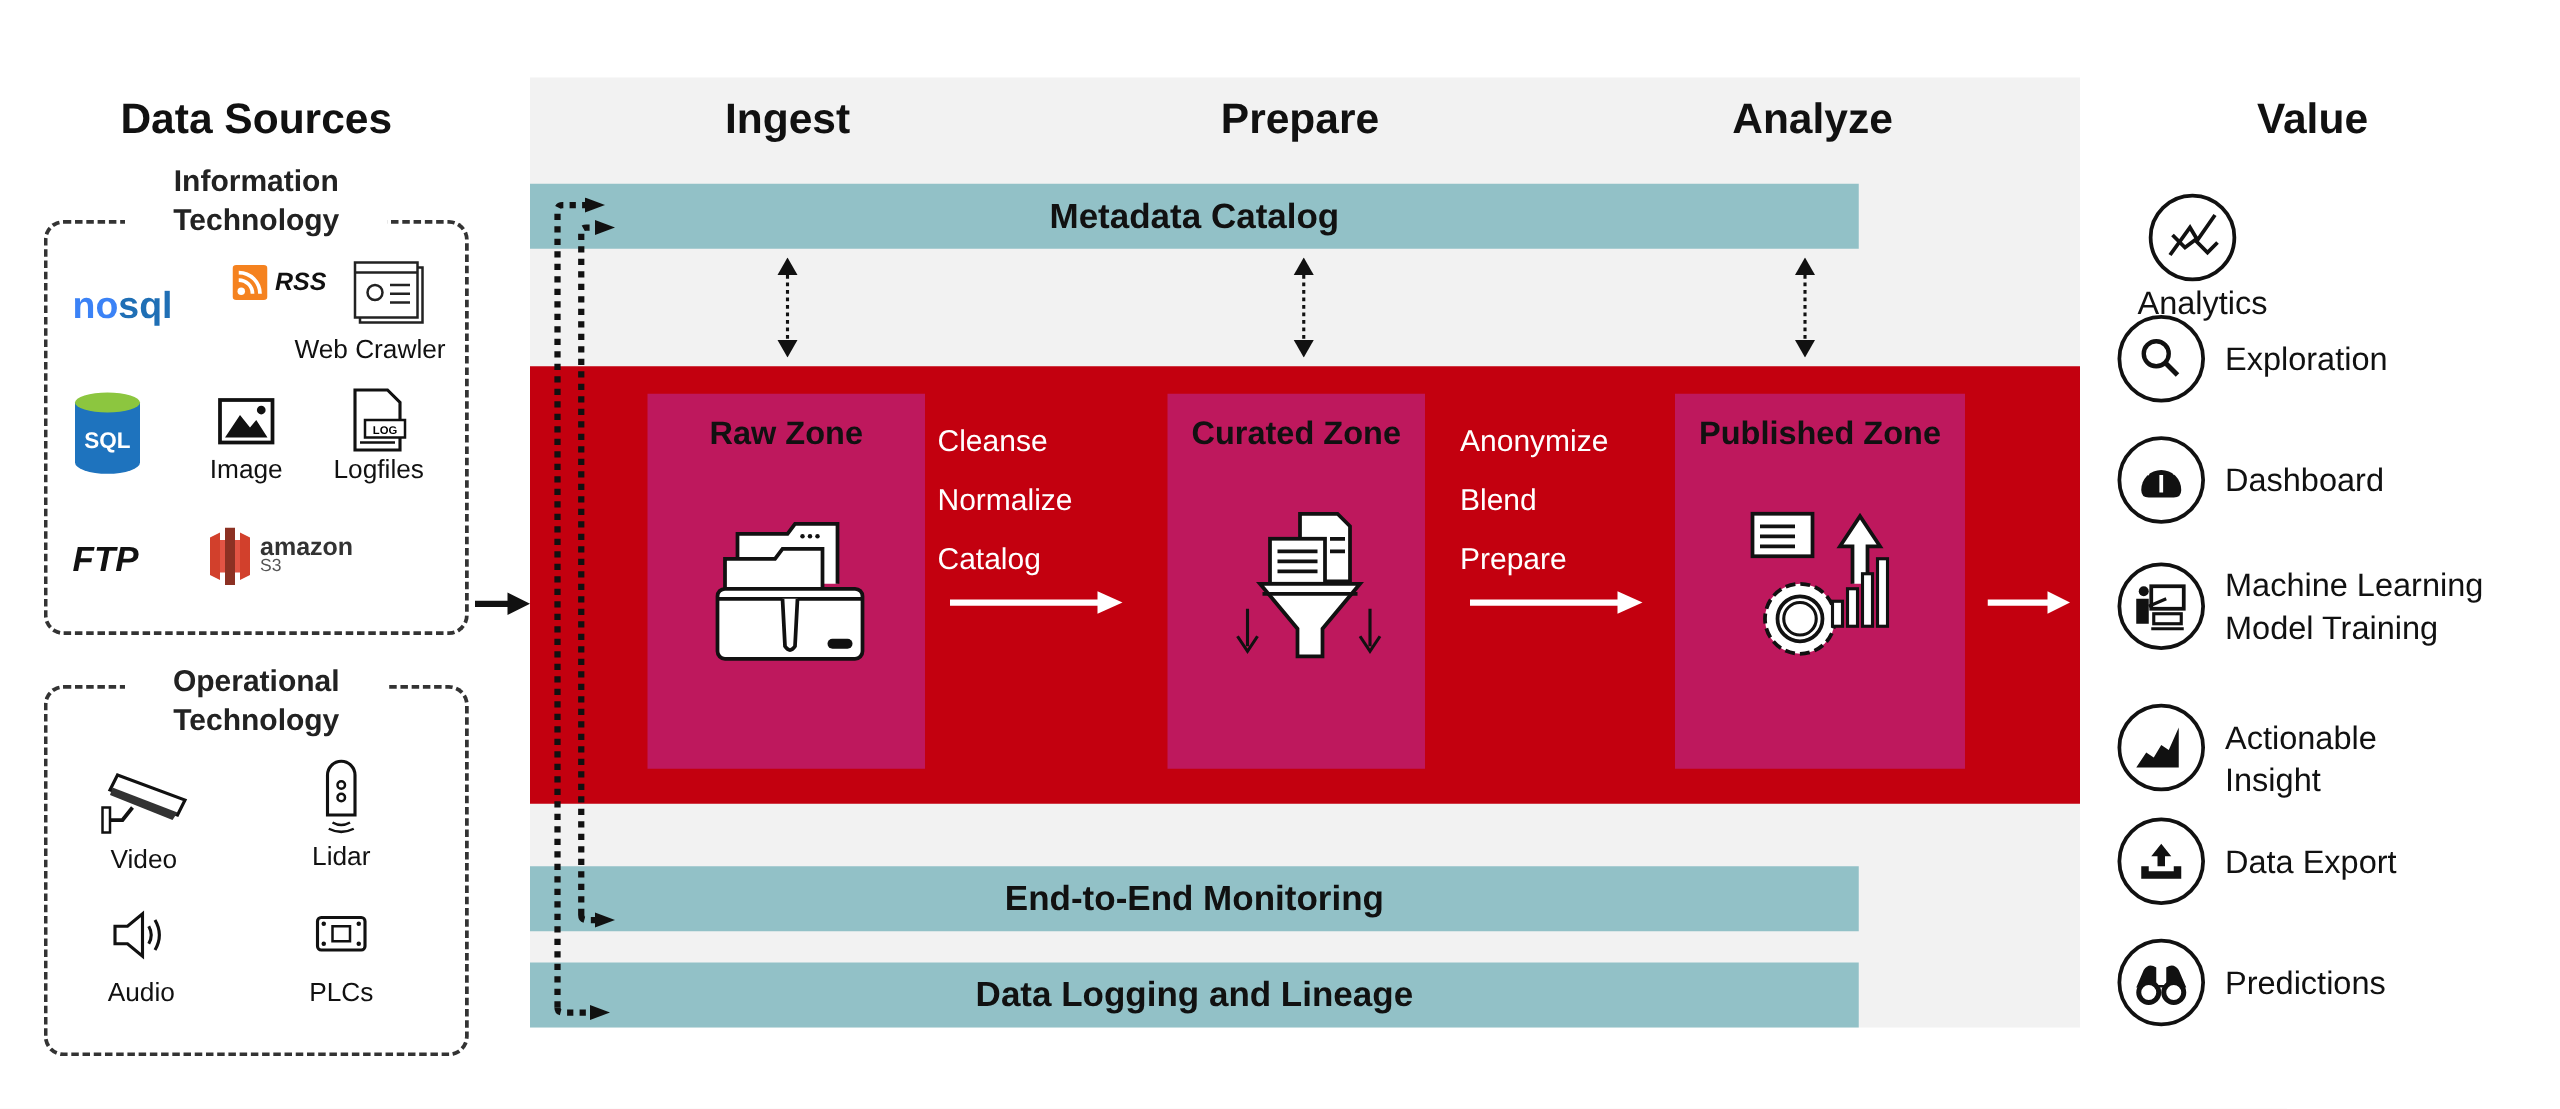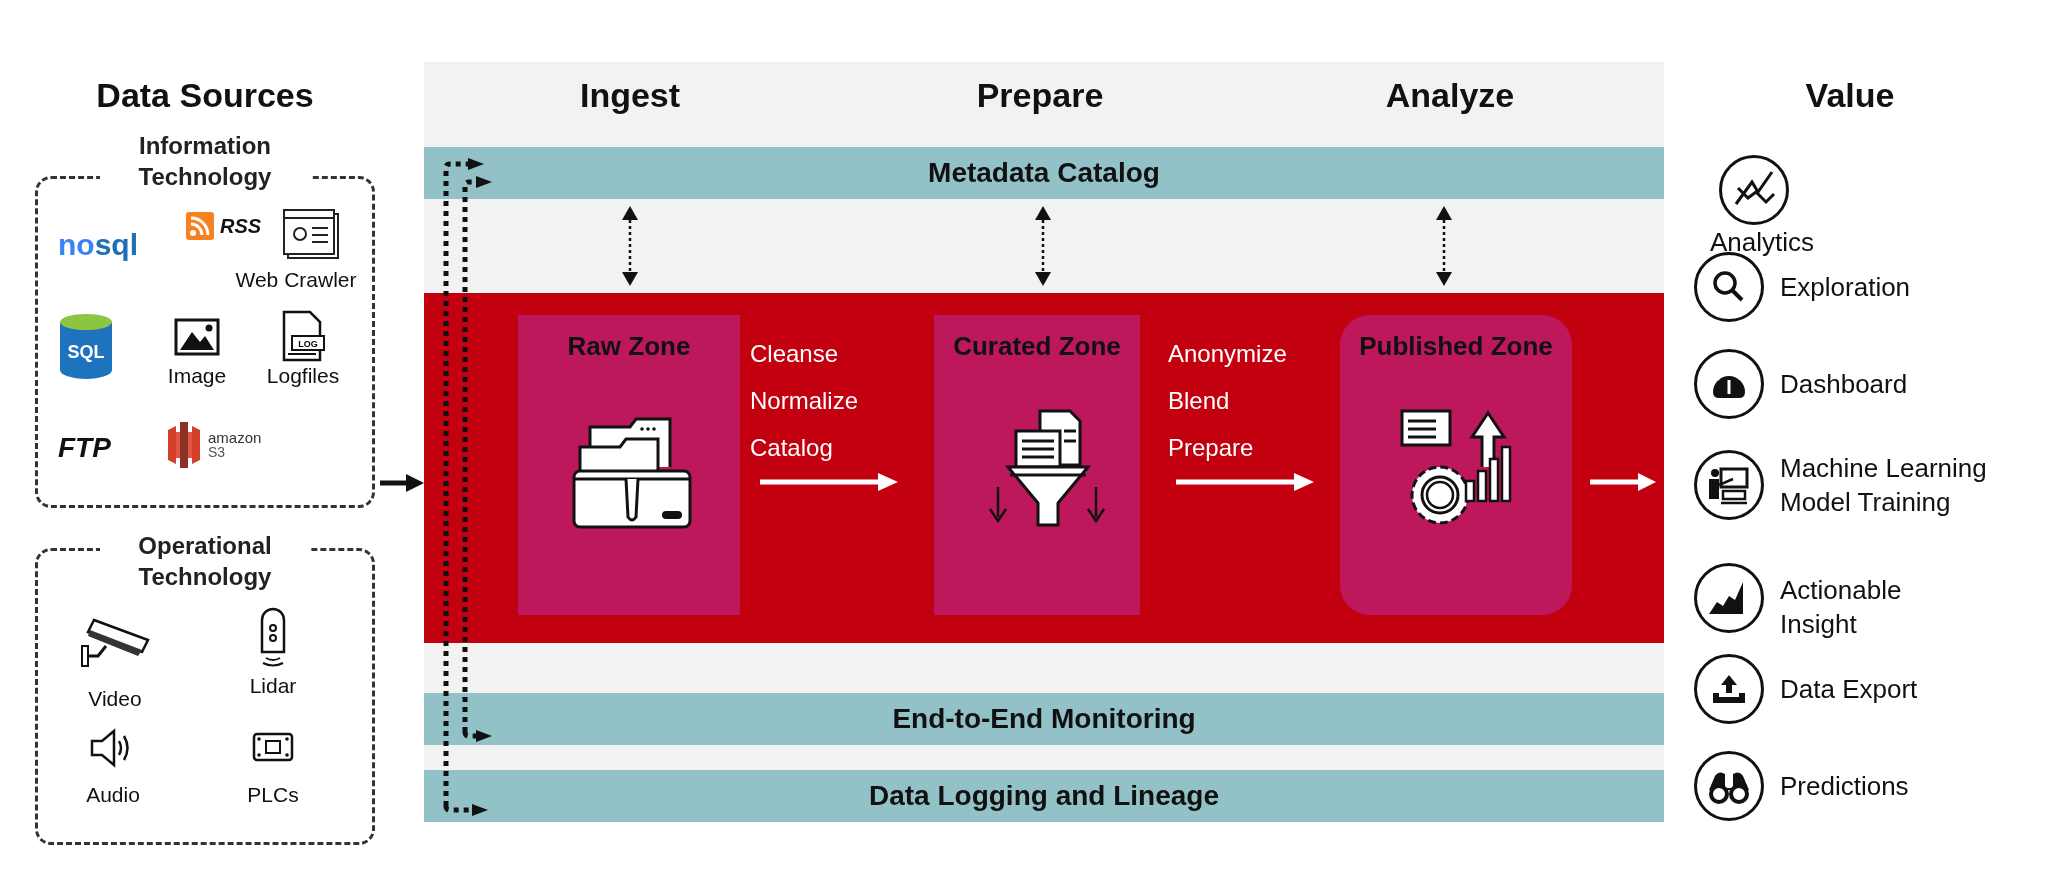--- a/index.html
+++ b/index.html
@@ -3,21 +3,21 @@
 <meta charset="utf-8">
 <style>
   * { box-sizing: border-box; margin: 0; padding: 0; }
   body { width: 2048px; height: 887px; background: #ffffff; font-family: "Liberation Sans", sans-serif; position: relative; overflow: hidden; color: #111; }
   .abs { position: absolute; }
   .h1 { font-weight: bold; font-size: 34px; text-align: center; }
   .sub { font-weight: bold; font-size: 24px; text-align: center; line-height: 31px; color: #222; }
   .lbl { font-size: 21px; color: #111; text-align: center; }
   .dashbox { position: absolute; border: 3px dashed #333; border-radius: 16px; }
   .gray-panel { left: 424px; top: 62px; width: 1240px; height: 760px; background: #f2f2f2; }
-  .band { left: 424px; width: 1240px; background: #92c1c7; font-weight: bold; font-size: 28px; text-align: center; }
+  .band { left: 424px; width: 1063px; background: #92c1c7; font-weight: bold; font-size: 28px; text-align: center; }
   .red { left: 424px; top: 293px; width: 1240px; height: 350px; background: #c3000f; }
   .zone { background: #be185d; position: absolute; }
   .zone-title { font-weight: bold; font-size: 26px; text-align: center; margin-top: 16px; }
   .steps { color: #fff; font-size: 24px; text-align: left; line-height: 47px; }
   .value-item { position: absolute; left: 1694px; display: flex; align-items: center; }
   .circle { width: 70px; height: 70px; border: 3px solid #111; border-radius: 50%; display: flex; align-items: center; justify-content: center; background: #fff; }
   .vlabel { font-size: 26px; margin-left: 16px; line-height: 34px; white-space: pre-line; }
 </style>
 </head>
 <body>
@@ -79,38 +79,38 @@
 <div class="abs" style="left:58px; top:432px; font-size:28px; font-weight:bold; font-style:italic;">FTP</div>
 
 <div class="abs" style="left:164px; top:422px; display:flex; align-items:center;">
   <svg width="40" height="46" viewBox="0 0 40 46">
     <path d="M4 8 L12 4 V42 L4 38 Z" fill="#d2402c"></path>
     <path d="M36 8 L28 4 V42 L36 38 Z" fill="#d2402c"></path>
     <rect x="12" y="10" width="16" height="26" fill="#e25444"></rect>
     <rect x="16" y="0" width="8" height="46" fill="#8c3123"></rect>
   </svg>
   <div style="margin-left:4px; line-height:14px;">
-    <div style="font-size:15px; font-weight:normal; color:#333;">amazon</div>
+    <div style="font-size:20px; font-weight:bold; color:#333;">amazon</div>
     <div style="font-size:14px; color:#555;">S3</div>
   </div>
 </div>
 
 <div class="dashbox" style="left:35px; top:548px; width:340px; height:297px;"></div>
 <div class="abs sub" style="left:100px; top:530px; width:210px; background:#fff;">
   <div>Operational</div>
   <div>Technology</div>
 </div>
 
 <svg class="abs" style="left:80px; top:612px;" width="72" height="56" viewBox="0 0 72 56">
   <path d="M14 8 L68 28 L62 40 L8 20 Z" fill="#fff" stroke="#111" stroke-width="2.5"></path>
   <path d="M10 18 L62 38 L58 44 L8 24 Z" fill="#333"></path>
   <path d="M26 34 L18 44 H8" stroke="#111" stroke-width="3" fill="none"></path>
   <rect x="2" y="34" width="6" height="20" fill="#fff" stroke="#111" stroke-width="2"></rect>
 </svg>
-<div class="abs lbl" style="left:75px; top:676px; width:80px;margin-top:11px;">Video</div>
+<div class="abs lbl" style="left:75px; top:676px; width:80px;">Video</div>
 
 <svg class="abs" style="left:258px; top:606px;" width="30" height="62" viewBox="0 0 30 62">
   <path d="M4 14 A11 11 0 0 1 26 14 V46 H4 Z" fill="#fff" stroke="#111" stroke-width="2.5"></path>
   <circle cx="15" cy="22" r="3" fill="none" stroke="#111" stroke-width="2"></circle>
   <circle cx="15" cy="32" r="3" fill="none" stroke="#111" stroke-width="2"></circle>
   <path d="M8 52 Q15 56 22 52" stroke="#111" stroke-width="2" fill="none"></path>
   <path d="M5 57 Q15 62 25 57" stroke="#111" stroke-width="2" fill="none"></path>
 </svg>
 <div class="abs lbl" style="left:238px; top:674px; width:70px;">Lidar</div>
 
@@ -207,21 +207,21 @@
 <div class="abs steps" style="left:1168px; top:330px; width:160px;">
   <div>Anonymize</div>
   <div>Blend</div>
   <div>Prepare</div>
 </div>
 <svg class="abs" style="left:1176px; top:470px;" width="140" height="24" viewBox="0 0 140 24">
   <line x1="0" y1="12" x2="120" y2="12" stroke="#fff" stroke-width="5"></line>
     <path d="M118 3 L138 12 L118 21 Z" fill="#fff"></path>
 </svg>
 
-<div class="zone" style="left:1340px; top:315px; width:232px; height:300px;border-radius:30px;">
+<div class="zone" style="left:1340px; top:315px; width:232px; height:300px;">
   <div class="zone-title">Published Zone</div>
   <svg style="position:absolute; left:56px; top:92px;" width="124" height="124" viewBox="0 0 124 124">
     <rect x="6" y="4" width="48" height="34" fill="#fff" stroke="#111" stroke-width="3"></rect>
     <line x1="12" y1="14" x2="40" y2="14" stroke="#111" stroke-width="3"></line>
     <line x1="12" y1="22" x2="40" y2="22" stroke="#111" stroke-width="3"></line>
     <line x1="12" y1="30" x2="40" y2="30" stroke="#111" stroke-width="3"></line>
     <circle cx="44" cy="88" r="28" fill="#fff" stroke="#111" stroke-width="3" stroke-dasharray="8,4"></circle>
     <circle cx="44" cy="88" r="18" fill="#fff" stroke="#111" stroke-width="3"></circle>
     <circle cx="44" cy="88" r="13" fill="#fff" stroke="#111" stroke-width="2.5"></circle>
     <path d="M86 60 V30 H76 L92 6 L108 30 H98 V60" fill="#fff" stroke="#111" stroke-width="3"></path>

